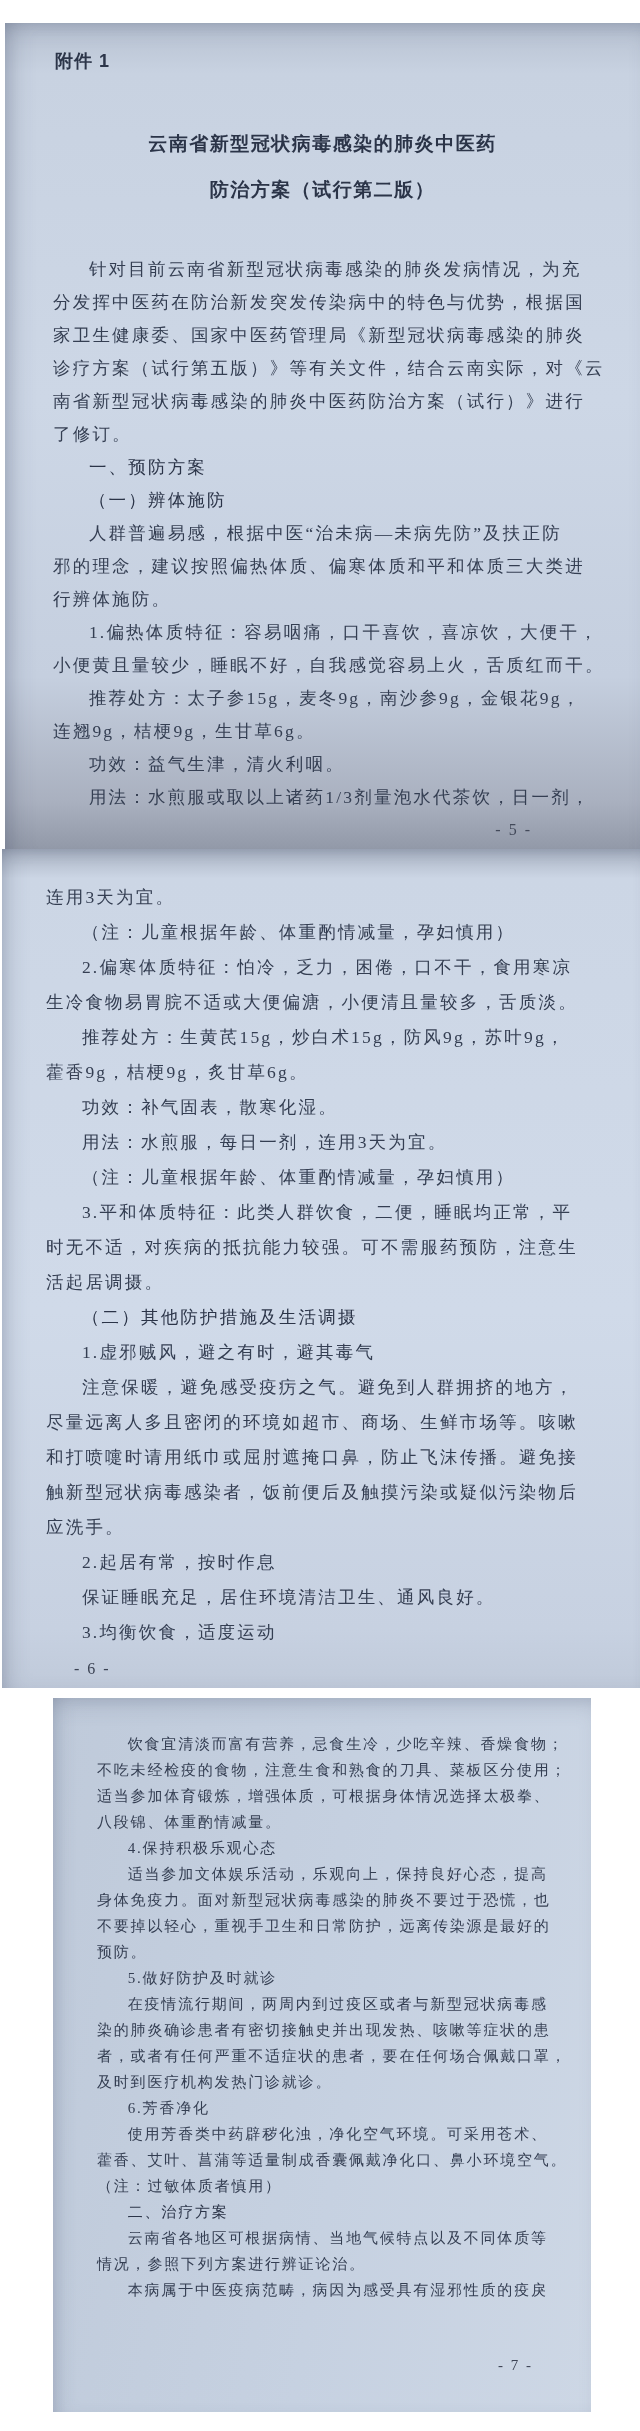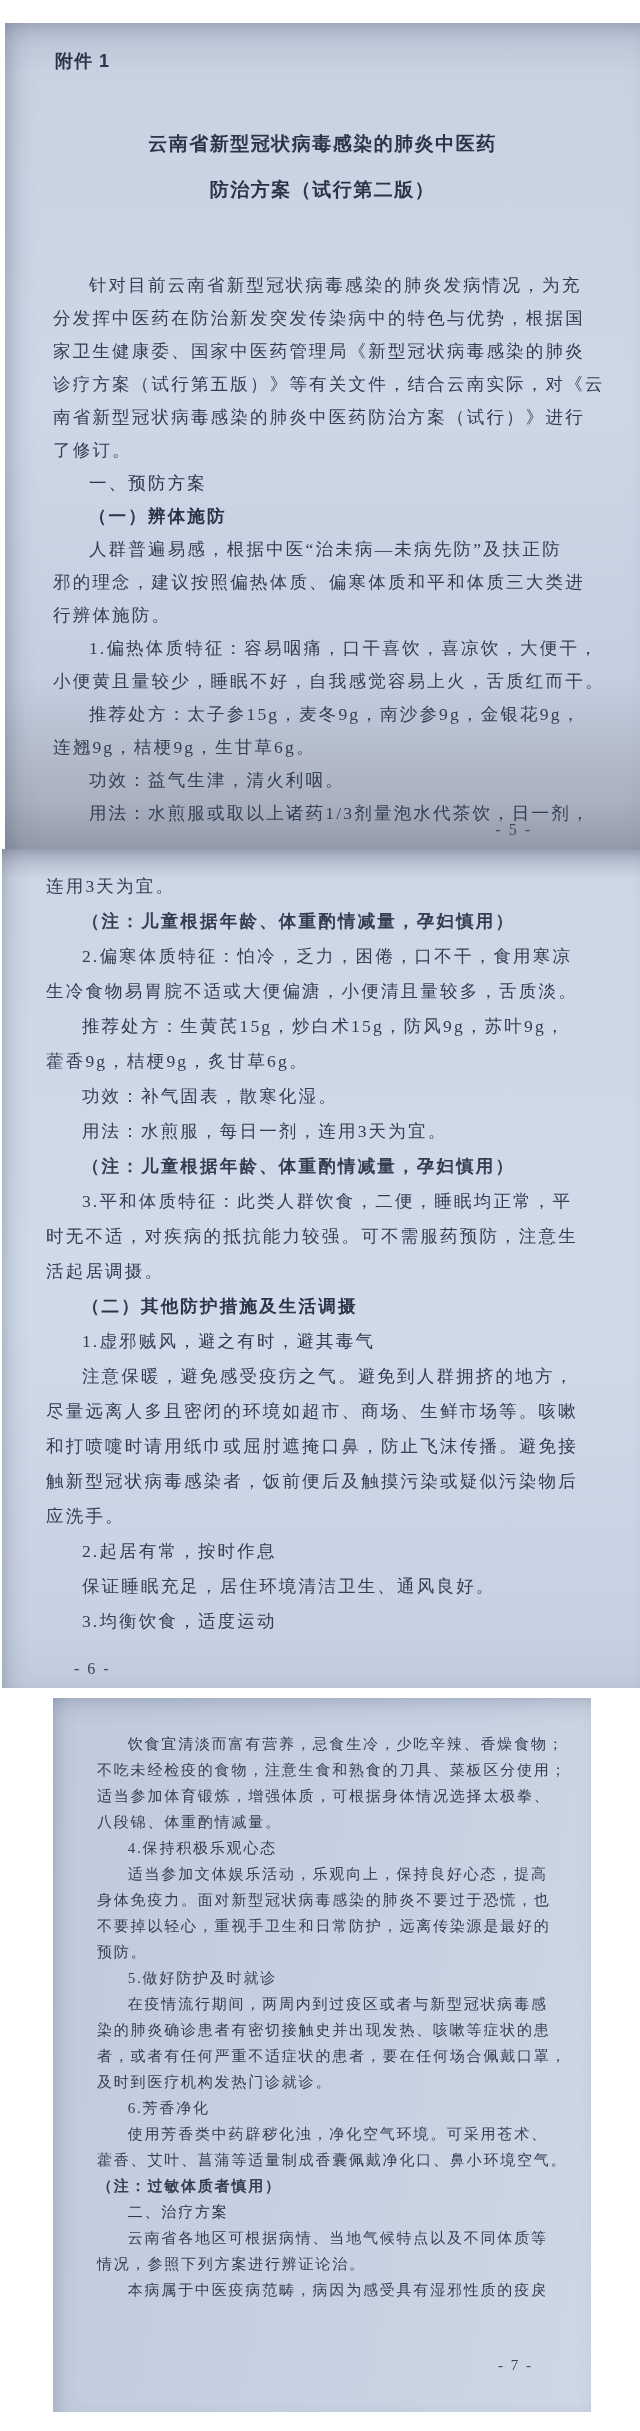--- a/index.html
+++ b/index.html
@@ -29,29 +29,29 @@
   .att{
     margin:26px 0 0 50px;font-size:18px;font-weight:700;
     font-family:"Liberation Sans","DejaVu Sans",sans-serif;
     letter-spacing:1px;color:#2c3549;
   }
   .title{
     margin-top:48px;text-align:center;font-weight:700;font-size:19px;line-height:46px;
     font-family:"Liberation Sans","DejaVu Sans",sans-serif;
     letter-spacing:1.5px;color:#2b3448;
   }
-  .body1{margin-top:56px;padding:0 28px 0 48px;}
-  .body2{padding:20px 26px 0 44px;}
+  .body1{margin-top:40px;padding:0 28px 0 48px;}
+  .body2{padding:20px 26px 0 44px;margin-top:11px;}
   .body3{padding:33px 26px 0 44px;}
   .ln{white-space:nowrap;font-size:17.5px;line-height:33px;letter-spacing:2.2px;}
   .body2 .ln{line-height:35px;}
   .body3 .ln{font-size:15px;line-height:26px;letter-spacing:1.8px;}
   .ind{text-indent:2.05em;}
   .b{font-weight:400;font-family:"Liberation Sans","DejaVu Sans",sans-serif;color:#2b3448;}
-  .kai{font-weight:700;}
+  .kai{font-weight:400;}
   .pnum{position:absolute;font-size:16px;letter-spacing:2px;color:#3c4354;}
   #p5 .pnum{right:108px;bottom:22px;color:#434a5a;}
   #p6 .pnum{left:72px;bottom:10px;}
   #p7 .pnum{right:58px;bottom:38px;font-size:15px;}
 </style>
 </head>
 <body>
 
 <div id="p5" class="photo">
   <div class="att">附件 1</div>

